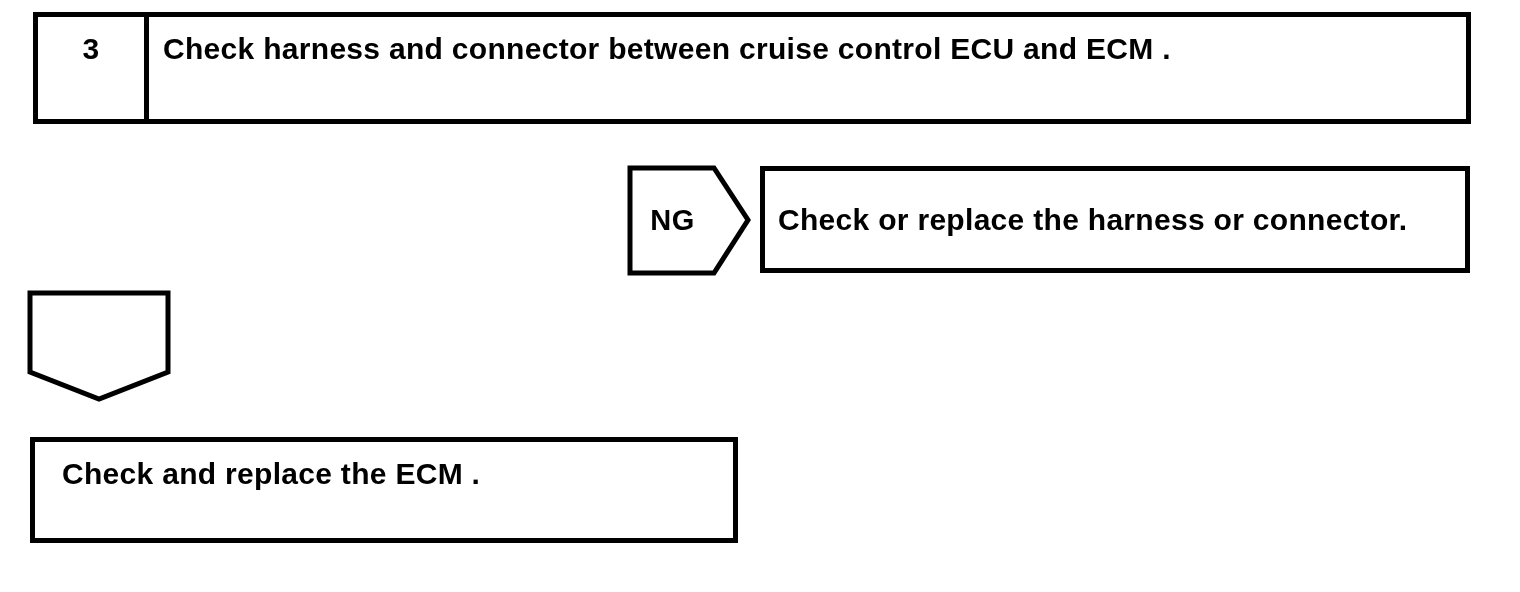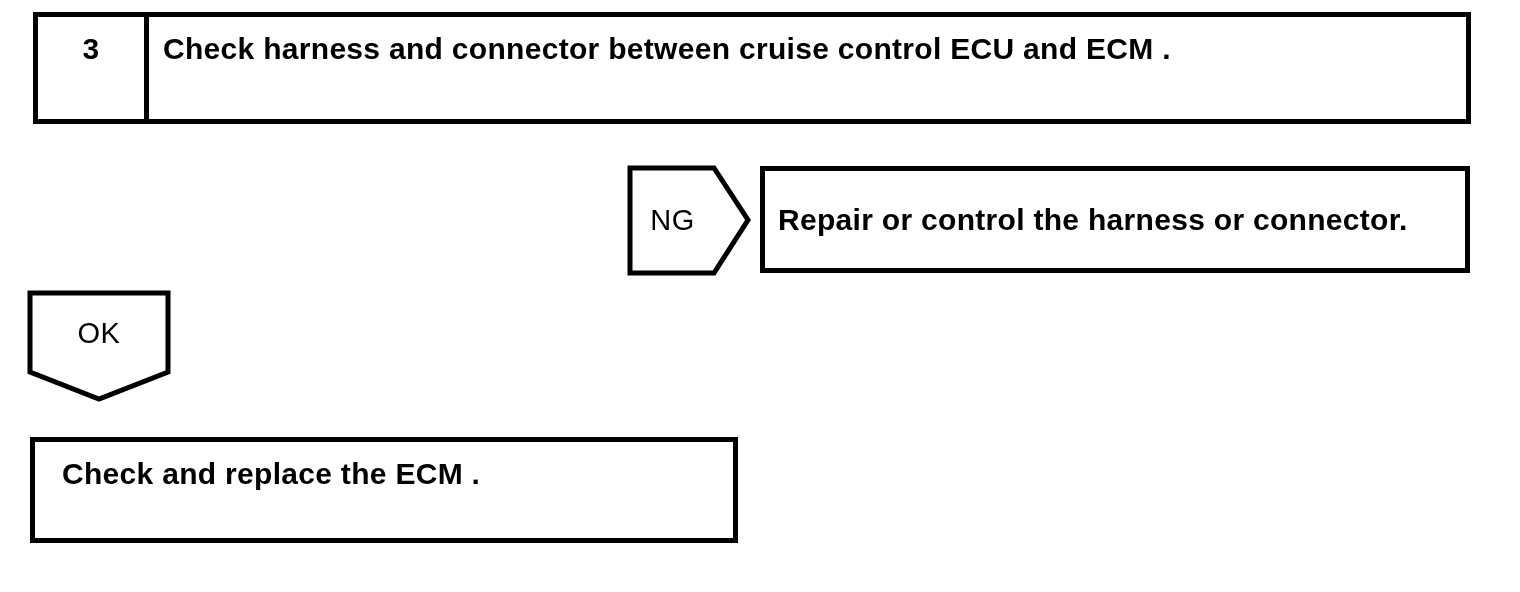--- a/index.html
+++ b/index.html
@@ -60,21 +60,21 @@
     fill: #ffffff;
     stroke: #000000;
     stroke-width: 5;
     stroke-linejoin: miter;
   }
   .connector-label {
     position: absolute;
     display: flex;
     align-items: center;
     justify-content: center;
-    font-weight: normal;
+    font-weight: bold;
     font-size: 29px;
     letter-spacing: 0.5px;
   }
   .ng-svg { left: 627px; top: 165px; }
   .ng-label {
     left: 630px;
     top: 168px;
     width: 85px;
     height: 105px;
   }
@@ -125,25 +125,24 @@
       <span class="bold-text">Check harness and connector between cruise control ECU and ECM .</span>
     </div>
   </div>
 
   <svg class="connector-svg ng-svg" width="126" height="113" viewBox="0 0 126 113" aria-hidden="true">
     <polygon points="3,3 87,3 121,55 87,108 3,108"></polygon>
   </svg>
   <div class="connector-label ng-label">NG</div>
 
   <div class="ng-action-box">
-    <span class="bold-text">Repair or control the harness or connector.</span>
+    <span class="bold-text">Check or replace the harness or connector.</span>
   </div>
 
   <svg class="connector-svg ok-svg" width="146" height="114" viewBox="0 0 146 114" aria-hidden="true">
     <polygon points="3,3 141,3 141,82 72,109 3,82"></polygon>
   </svg>
-  <div class="connector-label ok-label">OK</div>
 
   <div class="result-box">
     <span class="bold-text">Check and replace the ECM .</span>
   </div>
 
 </div>
 
 </body></html>

